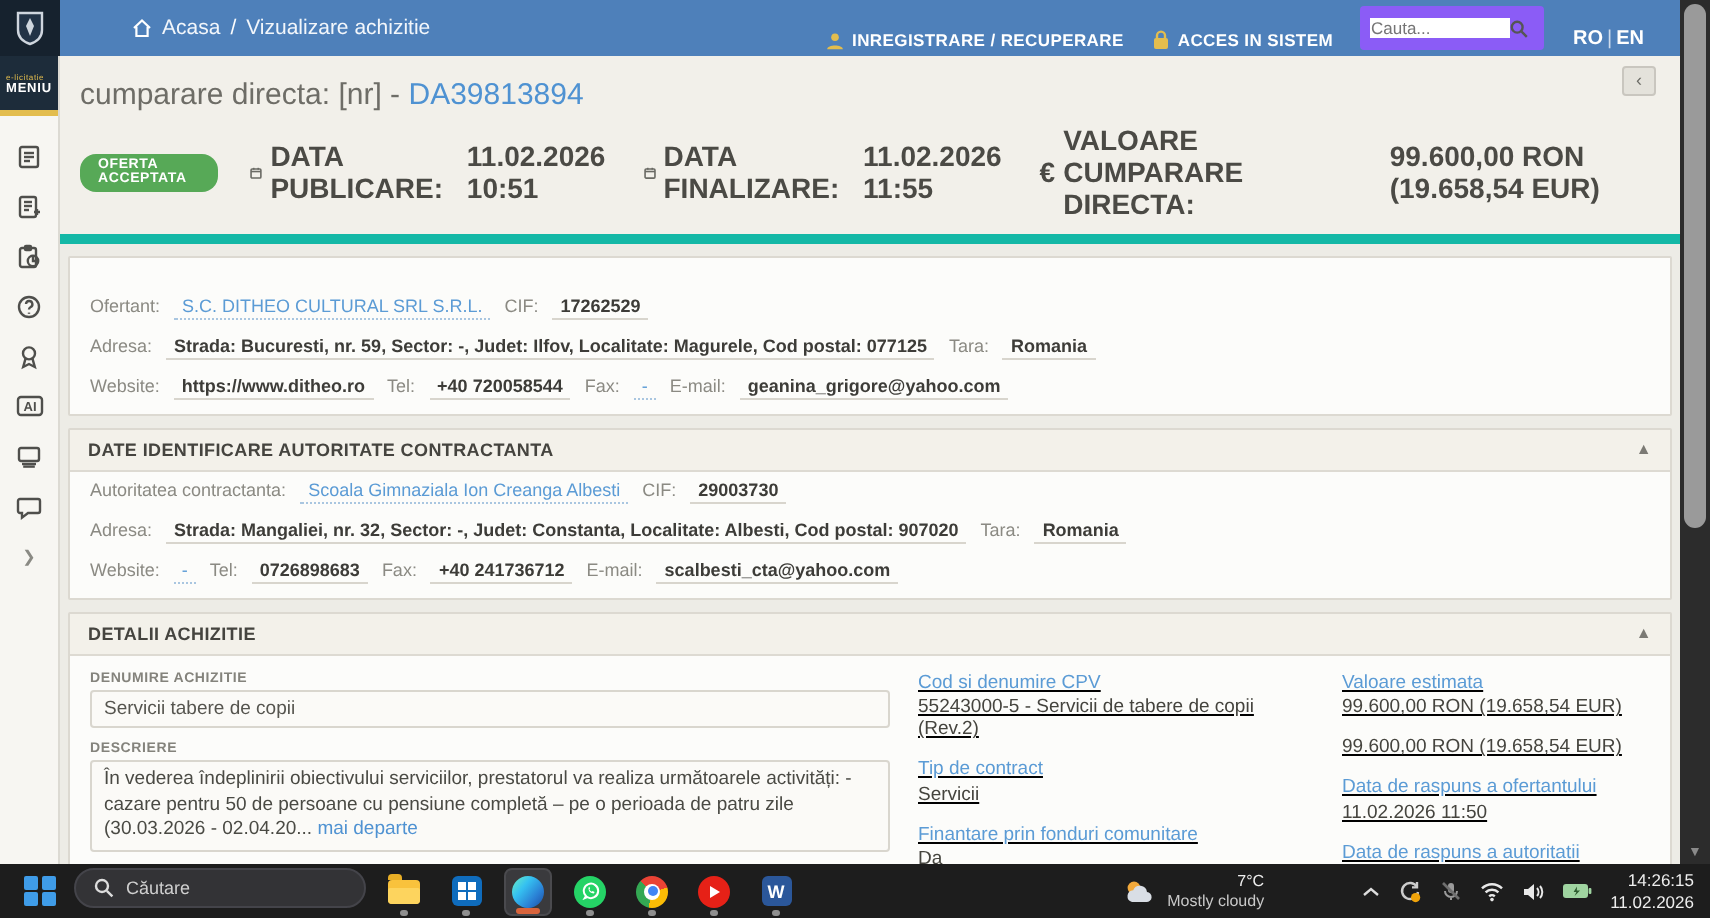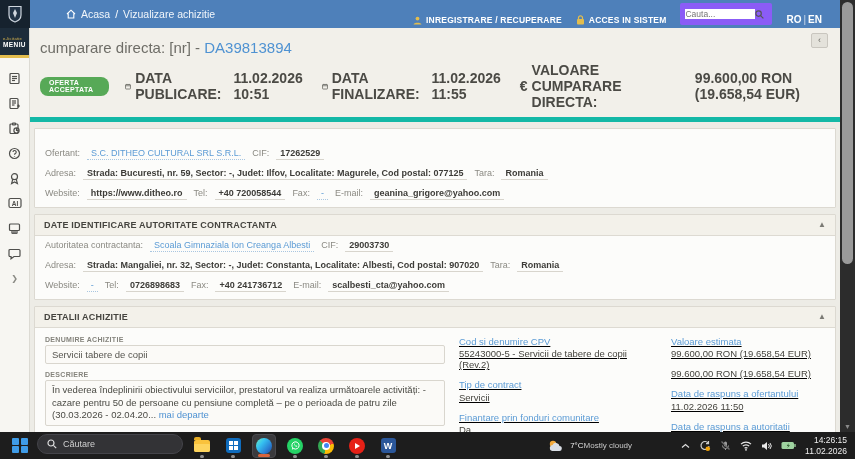--- a/index.html
+++ b/index.html
@@ -87,21 +87,21 @@
   .wa-ico { width:16px; height:16px; border-radius:50%; background:#25d366; display:flex; align-items:center; justify-content:center; }
   .chrome-ico { width:16px; height:16px; border-radius:50%; background:conic-gradient(from -45deg,#ea4335 0 33%,#fbbc05 0 66%,#34a853 0 100%); position:relative; }
   .chrome-ico::before { content:""; position:absolute; inset:4px; background:#fff; border-radius:50%; }
   .chrome-ico::after { content:""; position:absolute; inset:5.5px; background:#4285f4; border-radius:50%; }
   .yt-ico { width:16px; height:16px; border-radius:50%; background:#e62117; display:flex; align-items:center; justify-content:center; }
   .yt-ico span { width:0; height:0; border-left:5px solid #fff; border-top:3.5px solid transparent; border-bottom:3.5px solid transparent; margin-left:1px; }
   .word-ico { width:15px; height:15px; background:#2b579a; border-radius:3px; color:#fff; font-size:9px; font-weight:bold; display:flex; align-items:center; justify-content:center; }
 
   .tb-right { margin-left:auto; display:flex; align-items:center; gap:9px; margin-right:8px; }
   .weather { display:flex; align-items:center; gap:5px; margin-right:40px; cursor:pointer; }
-  .weather-txt { display:flex; line-height:1.15;text-align:right; }
+  .weather-txt { display:flex; flex-direction:column; line-height:1.15;text-align:right; }
   .weather-temp { color:#eee; font-size:8px; }
   .weather-desc { color:#c9c9c9; font-size:8px; }
   .tray-ic { display:flex; align-items:center; justify-content:center; cursor:pointer; }
   .clock { text-align:right; color:#eee; font-size:8.5px; line-height:1.25; cursor:pointer; }
 </style>
 </head>
 <body>
 
 <div class="topbar">
   <div class="logo-box">

